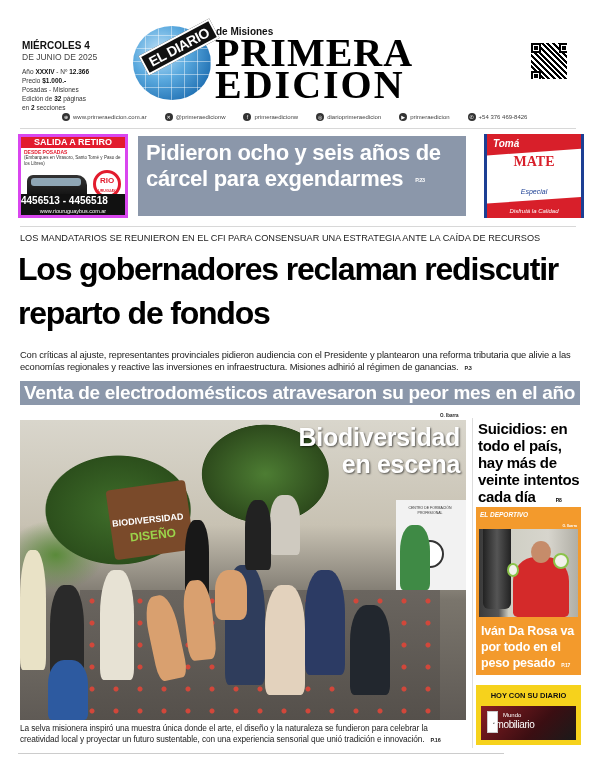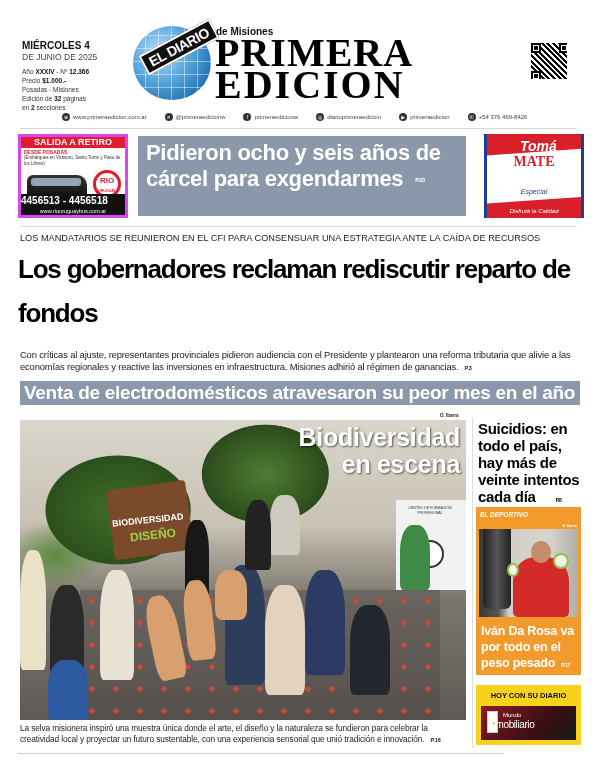--- a/index.html
+++ b/index.html
@@ -55,31 +55,31 @@
   .ad-bus-web { position: absolute; left: 0; bottom: 0; width: 100%; background: #111; color: #fff; font-size: 5.5px; text-align: center; height: 8px; line-height: 8px; }
 
   
   .top-story { left: 138px; top: 136px; width: 328px; height: 80px; background: #8b97aa; padding: 4px 8px; }
   .top-kicker { font-size: 8.5px; color: #fff; line-height: 10px; }
   .top-title { font-size: 22px; font-weight: bold; color: #fff; line-height: 26px; letter-spacing: -0.3px; }
   .page-ref { font-size: 5.5px; font-weight: bold; color: #fff; margin-left: 12px; vertical-align: middle; }
 
   
   .ad-mate { left: 484px; top: 134px; width: 100px; height: 84px; background: #d81f2a; border-left: 3px solid #1c3f94; border-right: 3px solid #1c3f94; overflow: hidden; }
-  .mate-toma { position: absolute; left: 33px; top: 4px; color: #fff; font-size: 14px; font-weight: bold; font-style: italic; }
+  .mate-toma { position: absolute; left: 6px; top: 4px; color: #fff; font-size: 10px; font-weight: bold; font-style: italic; }
   .mate-band { position: absolute; left: -6px; top: 18px; width: 112px; height: 48px; background: #fff; transform: rotate(-4deg); }
   .mate-word { position: absolute; left: 0; width: 100%; text-align: center; color: #d81f2a; font-family: "Liberation Serif", serif; font-weight: bold; }
   .mate-w1 { top: 20px; font-size: 14px; }
   .mate-w2 { top: 32px; font-size: 20px; }
   .mate-esp { position: absolute; left: 0; top: 54px; width: 100%; text-align: center; color: #1c3f94; font-size: 7px; font-style: italic; }
   .mate-tag { position: absolute; left: 0; bottom: 4px; width: 100%; text-align: center; color: #fff; font-size: 6px; font-style: italic; }
 
   
   .main-kicker { left: 20px; top: 233px; width: 560px; font-size: 9.2px; color: #222; letter-spacing: 0; white-space: nowrap; }
-  .main-headline { left: 18px; top: 247px; width: 570px; font-size: 26px; font-weight: bold; line-height: 44px; letter-spacing: -1.2px; color: #000; }
+  .main-headline { left: 18px; top: 247px; width: 570px; font-size: 32px; font-weight: bold; line-height: 44px; letter-spacing: -1.2px; color: #000; }
   .main-deck { left: 20px; top: 349px; width: 560px; font-size: 9.4px; line-height: 12px; color: #222; letter-spacing: -0.15px; }
   .small-ref { font-size: 5.5px; font-weight: bold; margin-left: 6px; }
 
   .electro-bar { left: 20px; top: 381px; width: 560px; height: 24px; background: #8b97aa; padding-left: 4px; }
   .electro-title { font-size: 19px; font-weight: bold; color: #fff; line-height: 24px; letter-spacing: -0.3px; white-space: nowrap; }
 
   
   .photo-credit { left: 440px; top: 413px; font-size: 4.5px; font-weight: bold; color: #222; }
   .photo { left: 20px; top: 420px; width: 446px; height: 300px; overflow: hidden;
     background:

